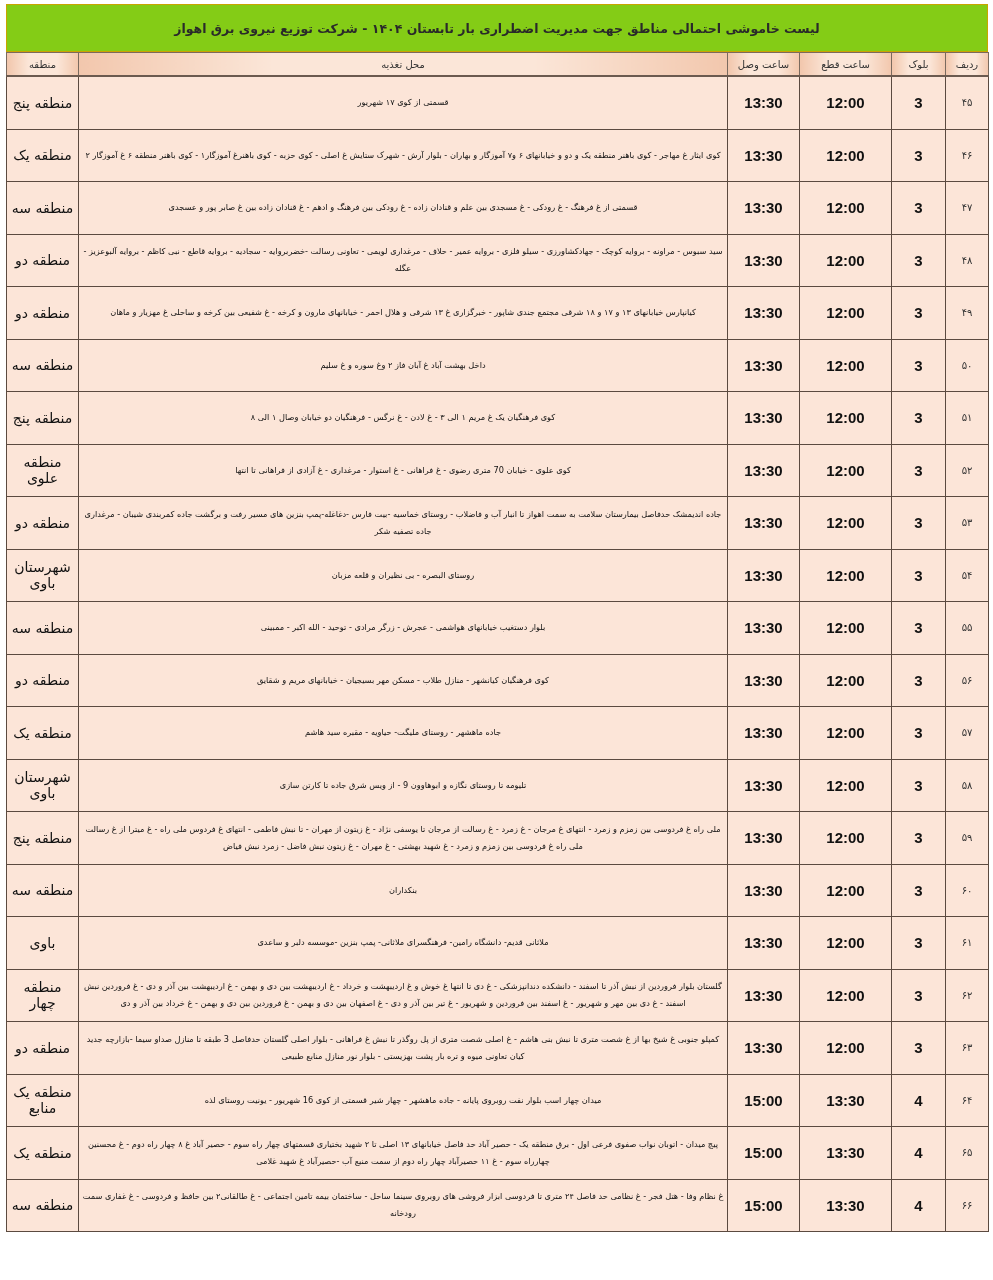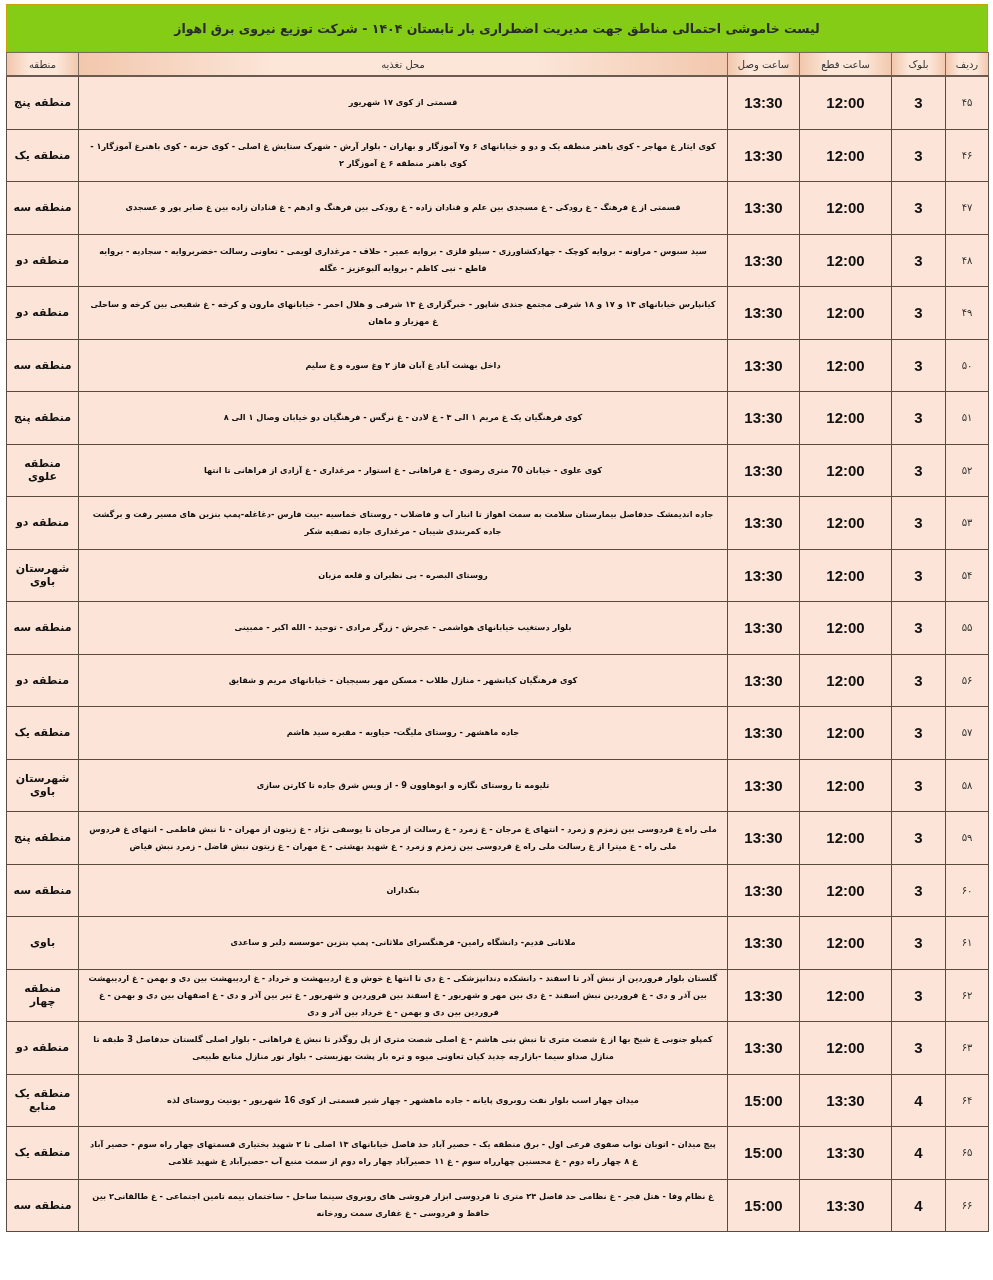--- a/index.html
+++ b/index.html
@@ -20,22 +20,22 @@
     background:linear-gradient(to right, #f2c7ad, #fbe6d8 30%, #fbe6d8 70%, #f2c7ad);
     border:1px solid #7a6a5e; border-bottom:2px solid #6b5a4f;
   }
   td {
     background:#fce5d8; border:1px solid #5b4a40; text-align:center; vertical-align:middle;
     color:#111; padding:0 4px;
   }
   tr.row td { height:51.5px; }
   td.idx { font-size:10px; color:#333; }
   td.num { font-family:"Liberation Sans", sans-serif; font-weight:bold; font-size:15px; }
-  td.loc { font-size:8.2px; font-weight:bold; line-height:17px; padding:0 8px; }
-  td.region { font-size:11px; font-weight:bold; }
+  td.loc { font-size:8.2px; font-weight:normal; line-height:17px; padding:0 0; }
+  td.region { font-size:14px; font-weight:normal; }
 </style>
 </head>
 <body>
 
 <div class="page">
   <div class="title-bar">لیست خاموشی احتمالی مناطق جهت مدیریت اضطراری بار تابستان ۱۴۰۴ - شرکت توزیع نیروی برق اهواز</div>
   <table>
     <colgroup>
       <col style="width:43px">
         <col style="width:54px">

